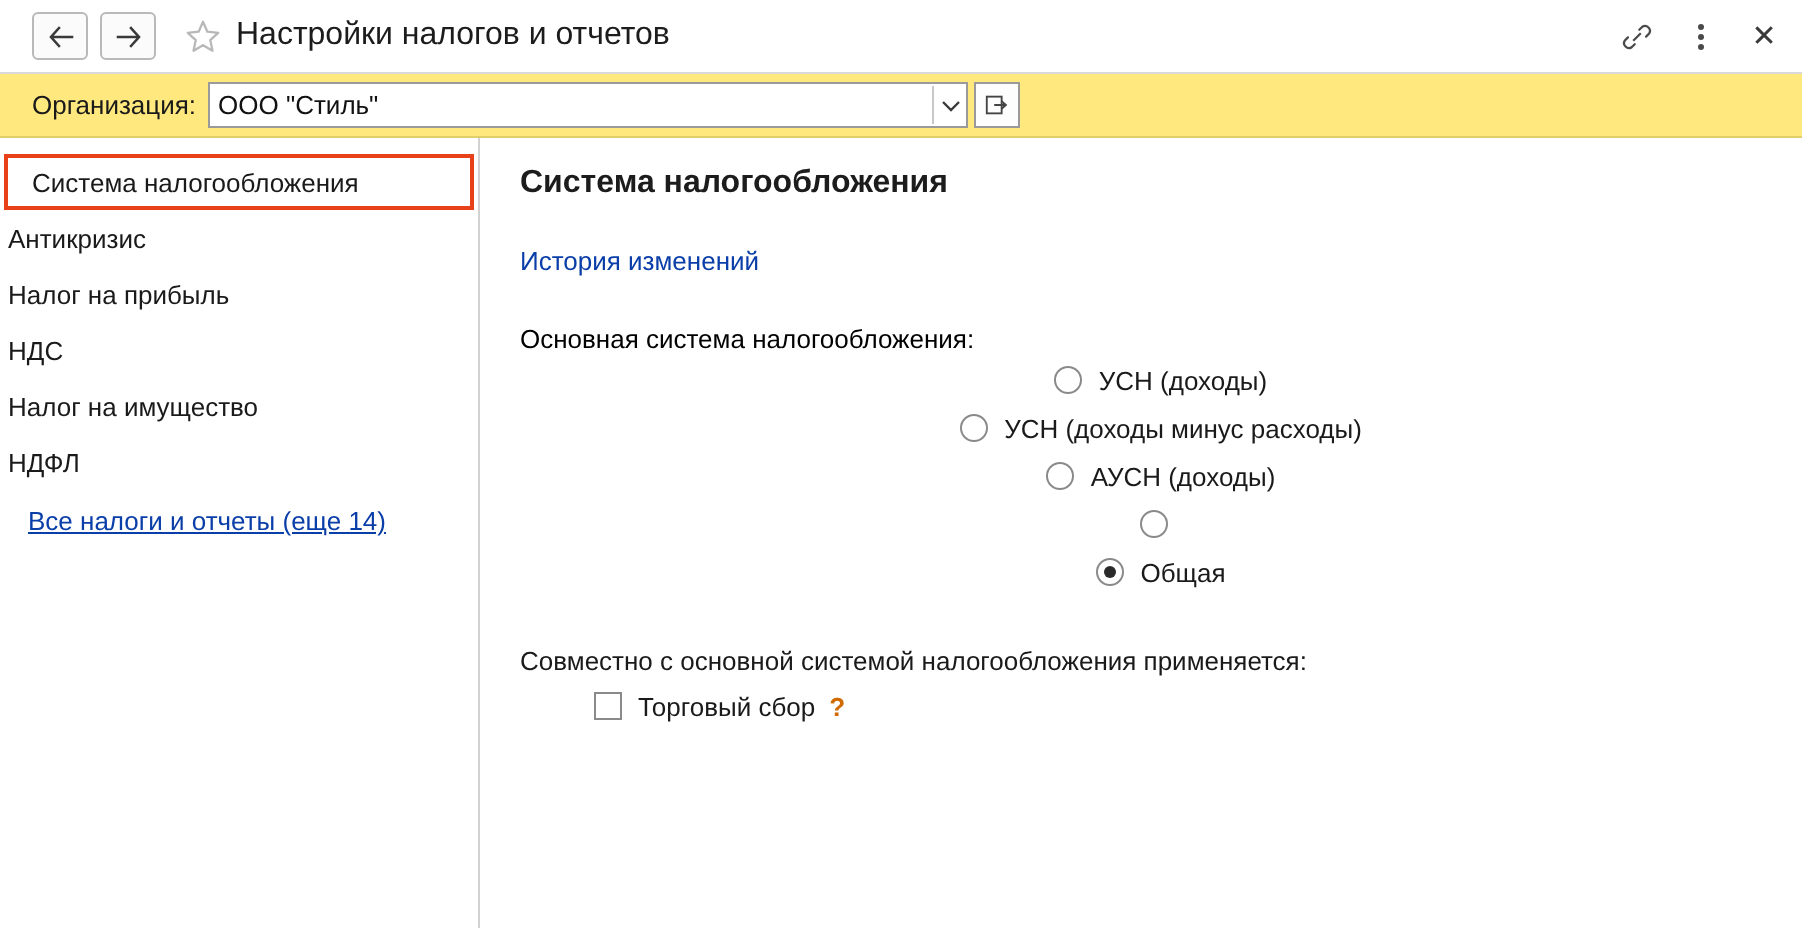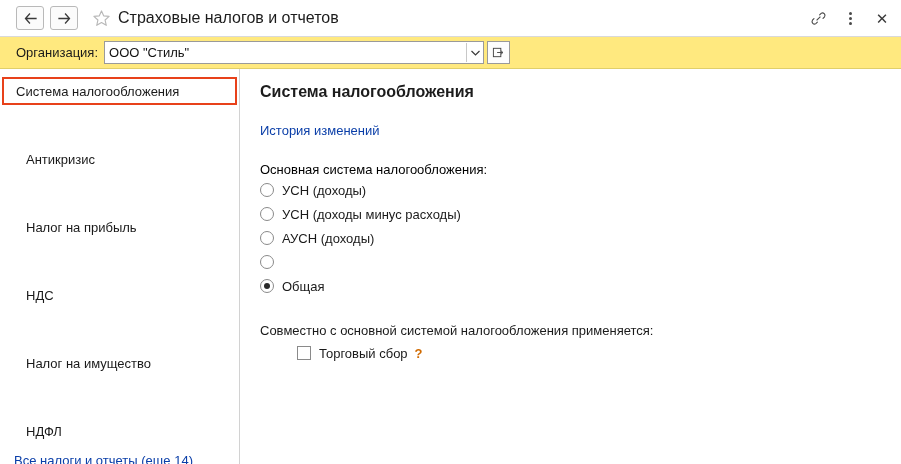--- a/index.html
+++ b/index.html
@@ -166,26 +166,25 @@
     width: 240px;
     border-right: 1px solid #d2d2d2;
     padding-top: 8px;
     box-sizing: border-box;
     background: #ffffff;
   }
   .side-item {
     height: 28px;
     display: flex;
     align-items: center;
-    padding-left: 26px;
+    padding-left: 4px;
     font-size: 13px;
     color: #1a1a1a;
     cursor: pointer;
     box-sizing: border-box;
-    margin-top: 40px;
   }
   .side-item.selected {
     border: 2px solid #e8411a;
     background: #ffffff;
     margin: 0 2px;
     padding-left: 12px;
     height: 28px;
   }
   .side-link {
     margin-top: 8px;
@@ -221,21 +220,21 @@
     color: #000000;
   }
   .radio-row, .check-row {
     display: flex;
     align-items: center;
     height: 22px;
     font-size: 13px;
     color: #1a1a1a;
     cursor: pointer;
   }
-  .radio-row { margin-top: 2px; }
+  .radio-row { margin-top: 2px; justify-content: center; }
   .radio {
     width: 12px;
     height: 12px;
     border: 1px solid #8a8a8a;
     border-radius: 50%;
     background: #fff;
     margin-right: 8px;
     position: relative;
     flex: 0 0 auto;
   }
@@ -284,21 +283,21 @@
     <div class="nav-btn forward">
       <svg width="13" height="11" viewBox="0 0 13 11" aria-hidden="true">
         <path d="M7.5 1 L11.5 5.5 L7.5 10 M11.2 5.5 L1 5.5" stroke="#3a3a3a" stroke-width="1.3" fill="none" stroke-linecap="square"></path>
       </svg>
     </div>
     <div class="star">
       <svg width="19" height="19" viewBox="0 0 20 20" aria-hidden="true">
         <path d="M10 2 L12.3 7.2 L18 7.8 L13.8 11.6 L15 17.2 L10 14.3 L5 17.2 L6.2 11.6 L2 7.8 L7.7 7.2 Z" fill="none" stroke="#b8b8b8" stroke-width="1.2" stroke-linejoin="round"></path>
       </svg>
     </div>
-    <div class="window-title">Страховые налогов и отчетов</div>
+    <div class="window-title">Настройки налогов и отчетов</div>
 
     <div class="titlebar-right">
       <div class="tb-icon">
         <svg width="17" height="17" viewBox="0 0 18 18" aria-hidden="true">
           <path d="M7 11 L11 7" stroke="#4a4a4a" stroke-width="1.2" fill="none"></path>
           <path d="M10.2 5.2 L11.8 3.6 a2.6 2.6 0 0 1 3.6 3.6 L13.8 8.8" stroke="#4a4a4a" stroke-width="1.2" fill="none" stroke-linecap="round"></path>
           <path d="M7.8 12.8 L6.2 14.4 a2.6 2.6 0 0 1 -3.6 -3.6 L4.2 9.2" stroke="#4a4a4a" stroke-width="1.2" fill="none" stroke-linecap="round"></path>
         </svg>
       </div>
       <div class="tb-icon">

